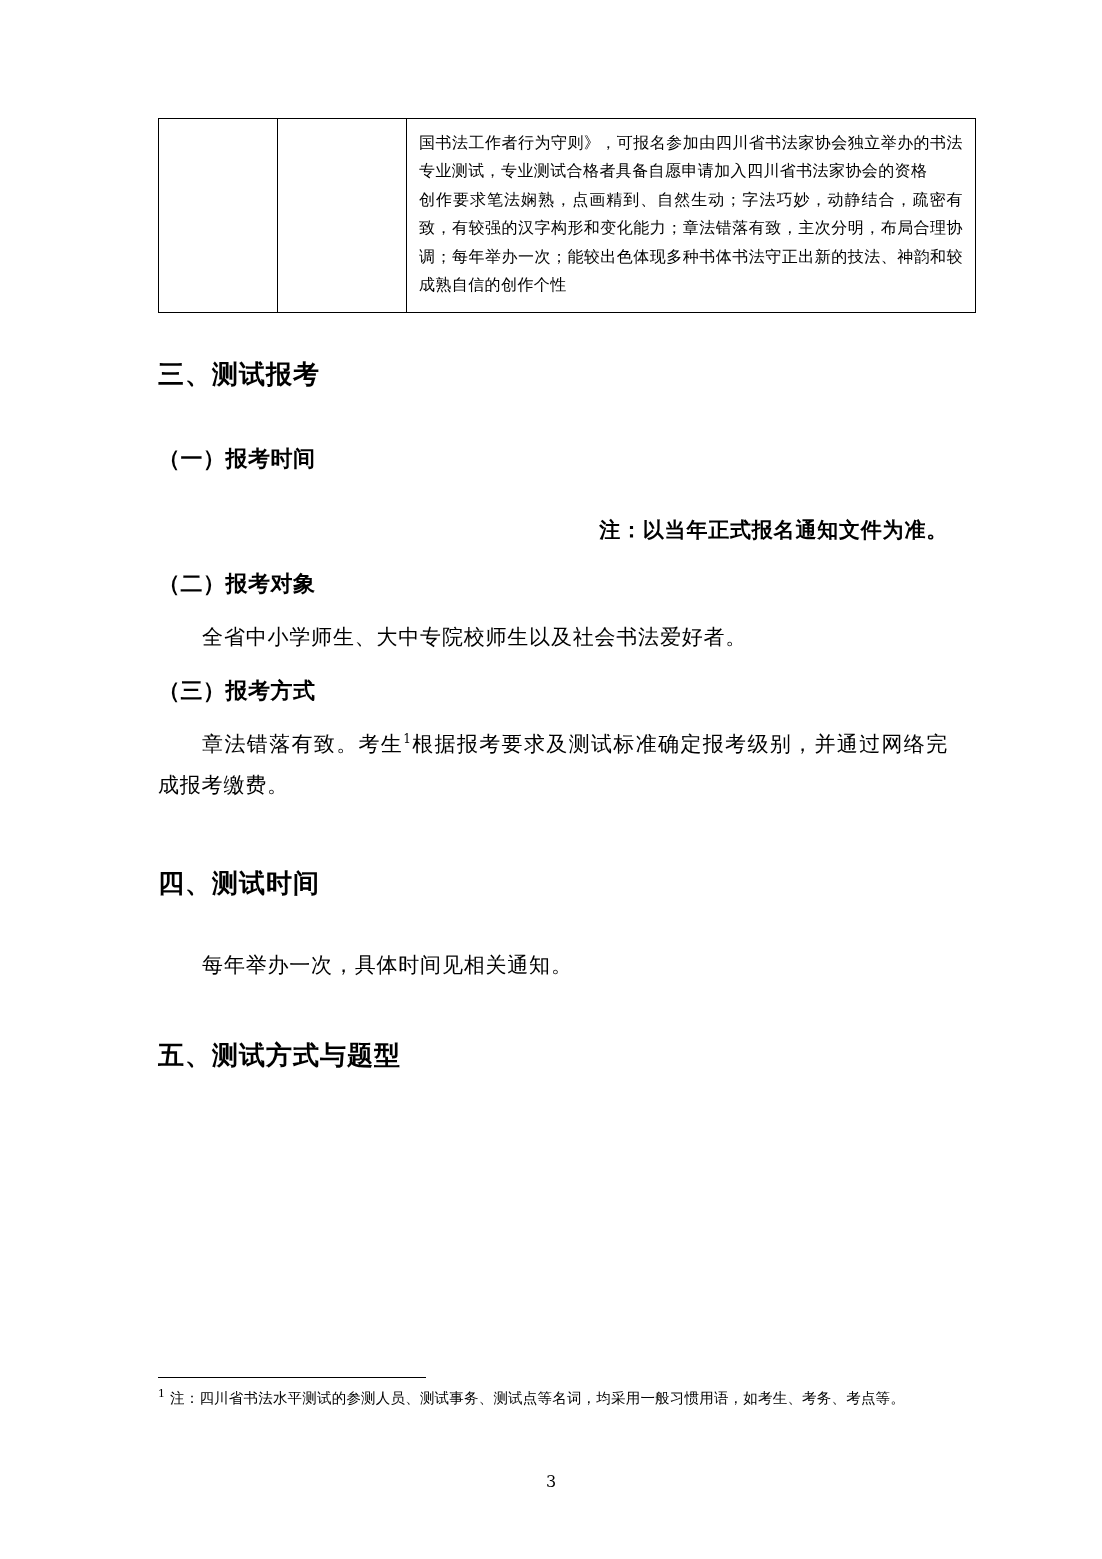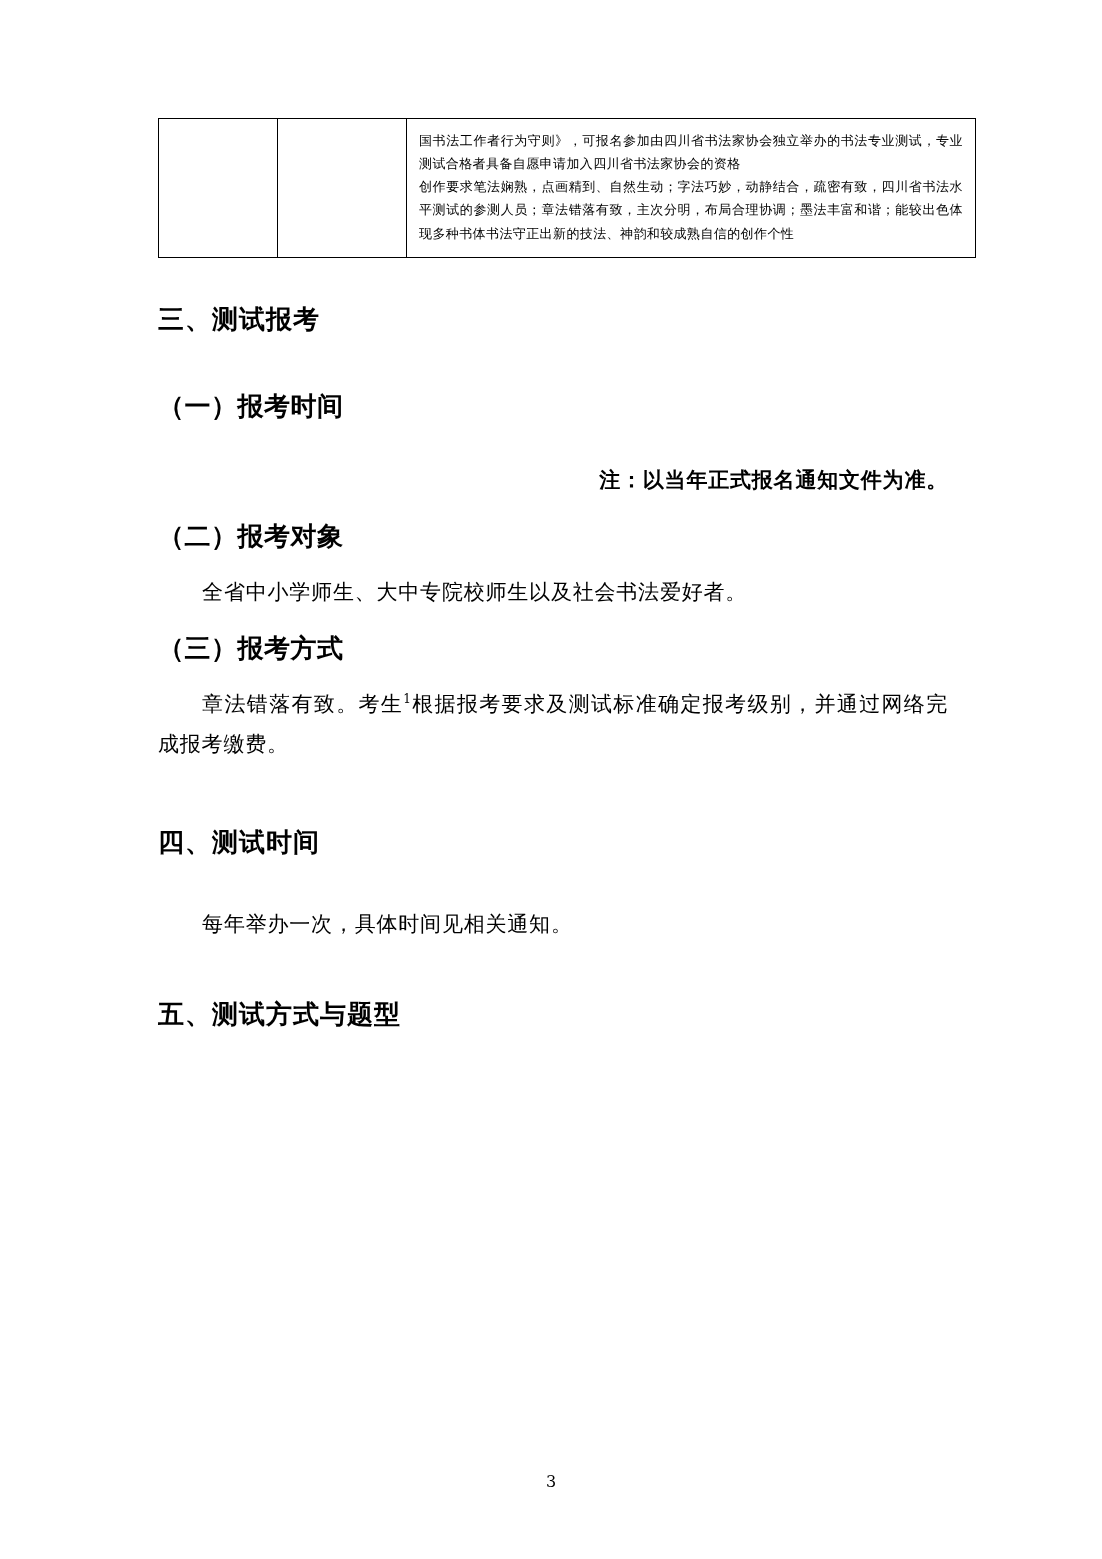--- a/index.html
+++ b/index.html
@@ -37,37 +37,37 @@
   .tbl td {
     border: 1px solid #000;
     vertical-align: top;
     padding: 0;
   }
   .tbl td.c1 { width: 118px; }
   .tbl td.c2 { width: 128px; }
   .tbl td.c3 {
     width: 544px;
     padding: 10px 12px 12px 12px;
-    font-size: 13px;
+    font-size: 16px;
     line-height: 1.78;
     letter-spacing: 0.4px;
     text-align: justify;
   }
   .tbl td.c3 p { margin: 0; }
 
   
   h2.sec {
     font-family: "DejaVu Sans", "Liberation Sans", sans-serif;
     font-size: 26px;
     font-weight: bold;
     letter-spacing: 1px;
     margin: 0;
   }
   h3.sub {
-    font-size: 26px;
+    font-size: 22px;
     font-weight: bold;
     letter-spacing: 0.5px;
     margin: 0;
     font-family: "DejaVu Serif", "Liberation Serif", serif;
   }
   p.body {
     font-size: 21px;
     line-height: 1.95;
     margin: 0;
     letter-spacing: 0.8px;
@@ -134,21 +134,21 @@
 
   <div class="content">
 
     <table class="tbl">
       <tbody>
           <tr>
         <td class="c1"></td>
         <td class="c2"></td>
         <td class="c3">
           <p>国书法工作者行为守则》，可报名参加由四川省书法家协会独立举办的书法专业测试，专业测试合格者具备自愿申请加入四川省书法家协会的资格</p>
-          <p>创作要求笔法娴熟，点画精到、自然生动；字法巧妙，动静结合，疏密有致，四川省书法水平测试的参测人员；章法错落有致，主次分明，布局合理协调；墨法丰富和谐；能较出色体现多种书体书法守正出新的技法、神韵和较成熟自信的创作个性</p>
+          <p>创作要求笔法娴熟，点画精到、自然生动；字法巧妙，动静结合，疏密有致，有较强的汉字构形和变化能力；章法错落有致，主次分明，布局合理协调；每年举办一次；能较出色体现多种书体书法守正出新的技法、神韵和较成熟自信的创作个性</p>
         </td>
       </tr>
     </tbody>
       </table>
 
     <div class="sp-44"></div>
     <h2 class="sec">三、测试报考</h2>
 
     <div class="sp-52"></div>
     <h3 class="sub">（一）报考时间</h3>
@@ -170,16 +170,20 @@
     <h2 class="sec">四、测试时间</h2>
     <div class="sp-44"></div>
     <p class="body indent">每年举办一次，具体时间见相关通知。</p>
 
     <div class="sp-52"></div>
     <h2 class="sec">五、测试方式与题型</h2>
     <div class="sp-44"></div>
 
   </div>
 
+  <div class="footnote-area">
+    <div class="footnote-rule"></div>
+    <p class="footnote-text"><sup>1</sup> <span>注：四川省书法水平测试的参测人员、测试事务、测试点等名词，均采用一般习惯用语，如考生、考务、考点等。</span></p>
+  </div>
 
   <div class="page-number">3</div>
 
 </div>
 
 </body></html>

